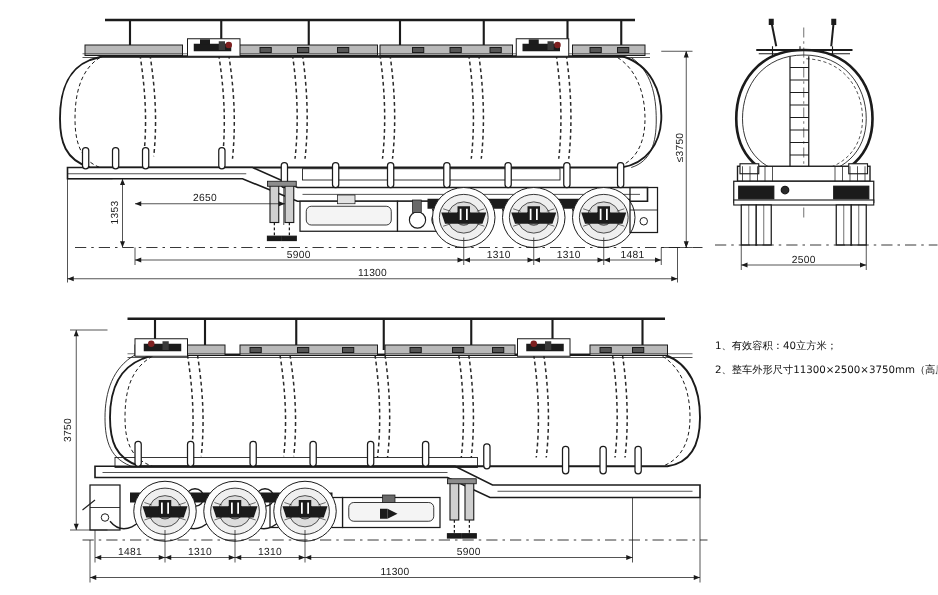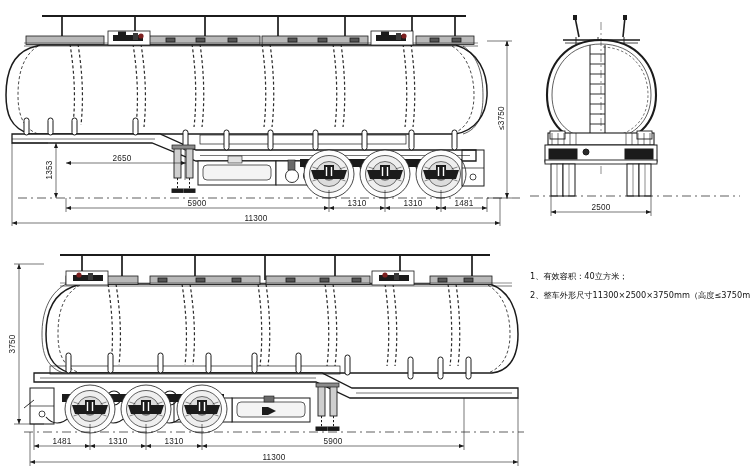--- a/index.html
+++ b/index.html
@@ -2,21 +2,21 @@
 <html><head>
 <meta charset="utf-8">
 <title>Tanker Semi-Trailer Technical Drawing</title>
 <style>
   html,body{margin:0;padding:0;background:#ffffff;}
   body{
     width:750px;height:476px;overflow:hidden;
     font-family:"Liberation Sans","DejaVu Sans",sans-serif;
     color:#1a1a1a;position:relative;
   }
-  #sheet{position:absolute;left:0;top:0;width:612px;height:476px;}
+  #sheet{position:absolute;left:0;top:0;width:612px;height:476px;padding-left:42px;}
   svg{display:block;}
   .dimtxt{font-family:"Liberation Sans","DejaVu Sans",sans-serif;font-size:8.2px;fill:#1b1b1b;letter-spacing:0.2px;}
   .notetxt-cn{font-family:"DejaVu Sans","Liberation Sans",sans-serif;font-size:8.2px;fill:#111;}
 </style>
 </head>
 <body>
 
 <div id="sheet">
 <svg width="750" height="476" viewBox="0 0 750 476" xmlns="http://www.w3.org/2000/svg">
   <defs>

